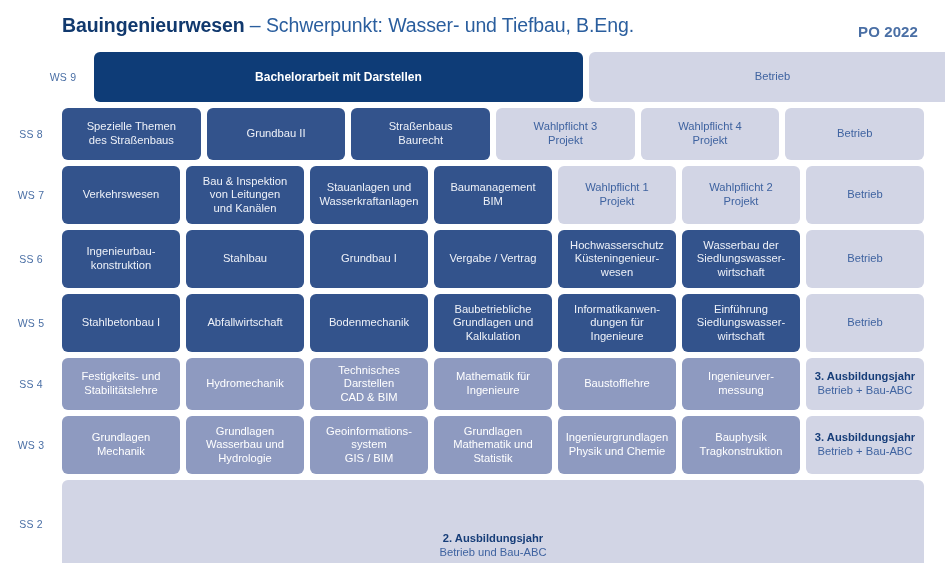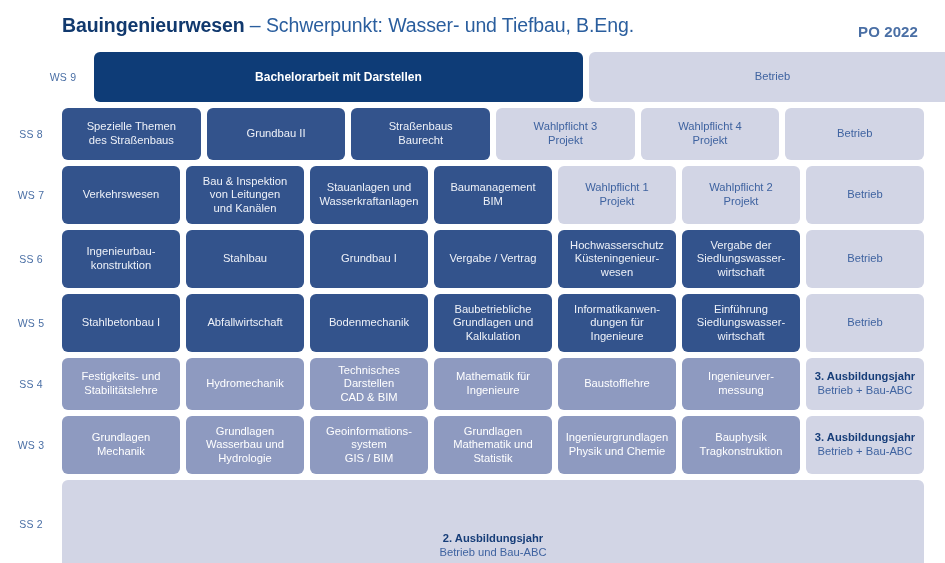--- a/index.html
+++ b/index.html
@@ -111,21 +111,21 @@
         <div class="rowlabel">SS 6</div>
         <div class="cells">
           <div class="card mid">Ingenieurbau-
 konstruktion</div>
           <div class="card mid">Stahlbau</div>
           <div class="card mid">Grundbau I</div>
           <div class="card mid">Vergabe / Vertrag</div>
           <div class="card mid">Hochwasserschutz
 Küsteningenieur-
 wesen</div>
-          <div class="card mid">Vergabe der
+          <div class="card mid">Wasserbau der
 Siedlungswasser-
 wirtschaft</div>
           <div class="card light">Betrieb</div>
         </div>
       </div>
       <div class="row" style="height: 58px; margin-bottom: 6px;">
         <div class="rowlabel">WS 5</div>
         <div class="cells">
           <div class="card mid">Stahlbetonbau I</div>
           <div class="card mid">Abfallwirtschaft</div>

